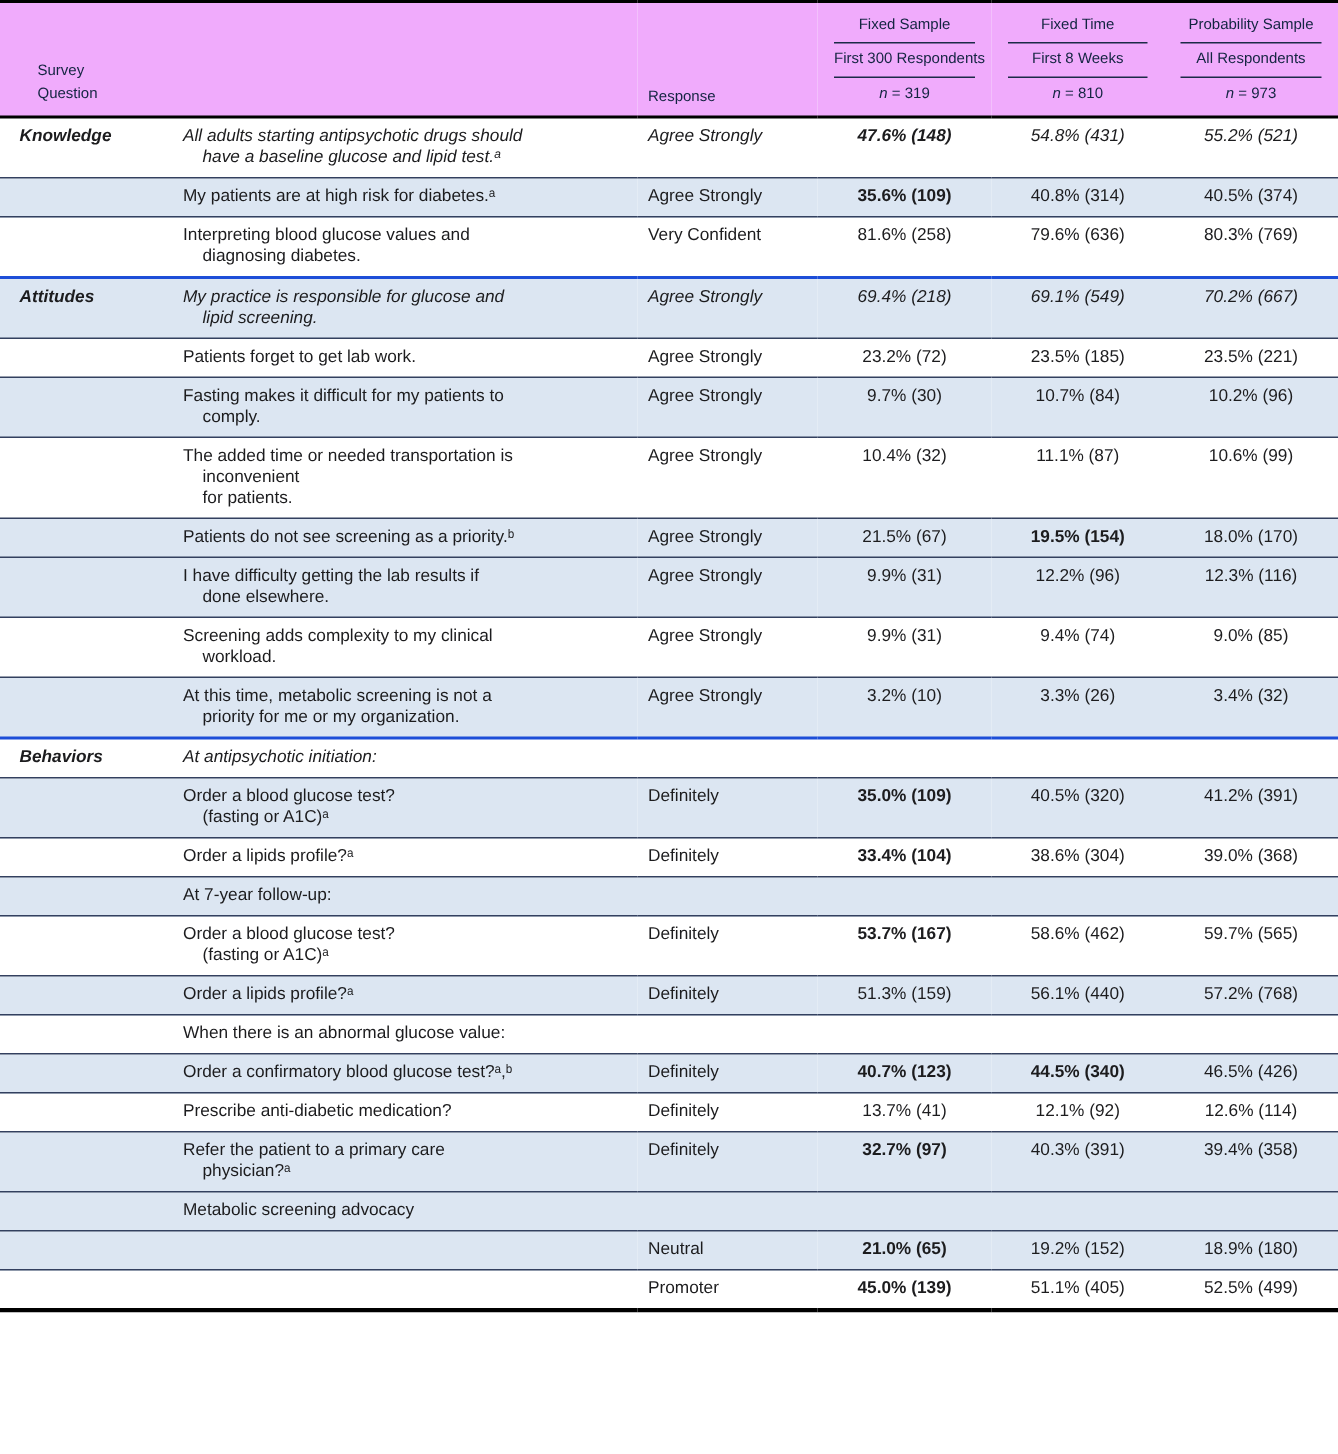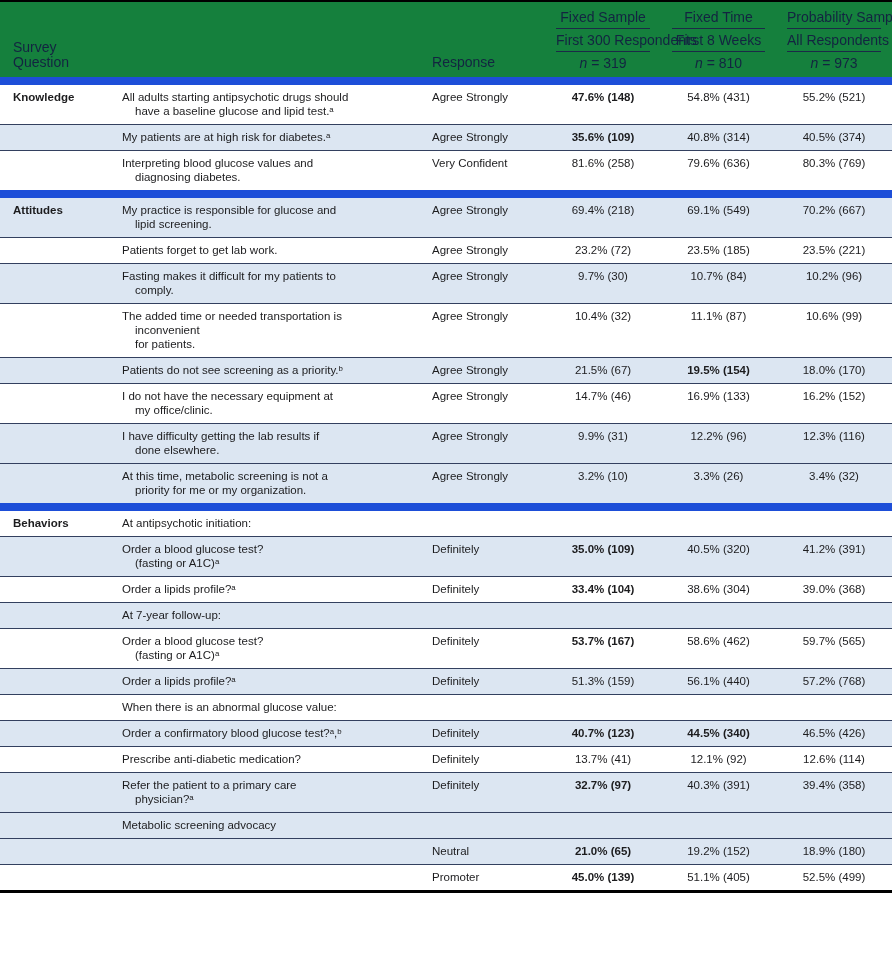--- a/index.html
+++ b/index.html
@@ -11,47 +11,47 @@
     color: #1c1c1e;
   }
   table {
     border-collapse: collapse;
     width: 892px;
     table-layout: fixed;
     border-top: 2px solid #000;
     border-bottom: 3px solid #000;
   }
   thead th {
-    background: #15803d;
+    background: #f0abfc;
     font-weight: 400;
     vertical-align: bottom;
     padding: 8px 4px 0 4px;
     color: #132441;
     border-bottom: 2px solid #000;
-    font-size: 14px;
-  }
-  th.th-sq { text-align: left; padding: 0 0 7px 13px; line-height: 15px; }
+    font-size: 10px;
+  }
+  th.th-sq { text-align: left; padding: 0 0 7px 25px; line-height: 15px; }
   th.th-resp { text-align: left; padding: 0 0 7px 7px; }
   th .grp, th .sub {
     border-bottom: 1px solid #1b2a47;
     padding-bottom: 4px;
     margin: 0 7px 4px 7px;
     line-height: 14px;
     white-space: nowrap;
     text-align: center;
   }
   th .nn { padding-bottom: 7px; line-height: 14px; text-align: center; }
   th .nn::first-letter { font-style: italic; }
   tbody td {
     vertical-align: top;
     padding: 5px 4px 6px 4px;
     line-height: 14px;
     border-top: 1px solid #33405f;
   }
-  tr.sec td { border-top: 8px solid #1d4ed8; }
+  tr.sec td { border-top: 2px solid #1d4ed8; font-style: italic; }
   tr.alt td { background: #dce6f2; }
   td.cat { font-weight: 700; padding-left: 13px; }
   td.q { padding-right: 26px; }
   .qt { padding-left: 13px; text-indent: -13px; white-space: pre-line; max-width: 266px; }
   td.resp { padding-left: 7px; }
   td.num { text-align: center; }
 </style>
 </head>
 <body>
 
@@ -170,41 +170,41 @@
 <tr class="alt">
   <td class="cat"></td>
   <td class="q">
           <div class="qt">Patients do not see screening as a priority.ᵇ</div>
         </td>
   <td class="resp">Agree Strongly</td>
   <td class="num">21.5% (67)</td>
   <td class="num" style="font-weight: 700;">19.5% (154)</td>
   <td class="num">18.0% (170)</td>
 </tr>
-<tr>
-  <td class="cat"></td>
-  <td class="q">
-          <div class="qt">I do not have the necessary equipment at
-my office/clinic.</div>
-        </td>
-  <td class="resp">Agree Strongly</td>
-  <td class="num">14.7% (46)</td>
-  <td class="num">16.9% (133)</td>
-  <td class="num">16.2% (152)</td>
-</tr>
 <tr class="alt">
   <td class="cat"></td>
   <td class="q">
           <div class="qt">I have difficulty getting the lab results if
 done elsewhere.</div>
         </td>
   <td class="resp">Agree Strongly</td>
   <td class="num">9.9% (31)</td>
   <td class="num">12.2% (96)</td>
   <td class="num">12.3% (116)</td>
+</tr>
+<tr>
+  <td class="cat"></td>
+  <td class="q">
+          <div class="qt">Screening adds complexity to my clinical
+workload.</div>
+        </td>
+  <td class="resp">Agree Strongly</td>
+  <td class="num">9.9% (31)</td>
+  <td class="num">9.4% (74)</td>
+  <td class="num">9.0% (85)</td>
 </tr>
 <tr class="alt">
   <td class="cat"></td>
   <td class="q">
           <div class="qt">At this time, metabolic screening is not a
 priority for me or my organization.</div>
         </td>
   <td class="resp">Agree Strongly</td>
   <td class="num">3.2% (10)</td>
   <td class="num">3.3% (26)</td>

